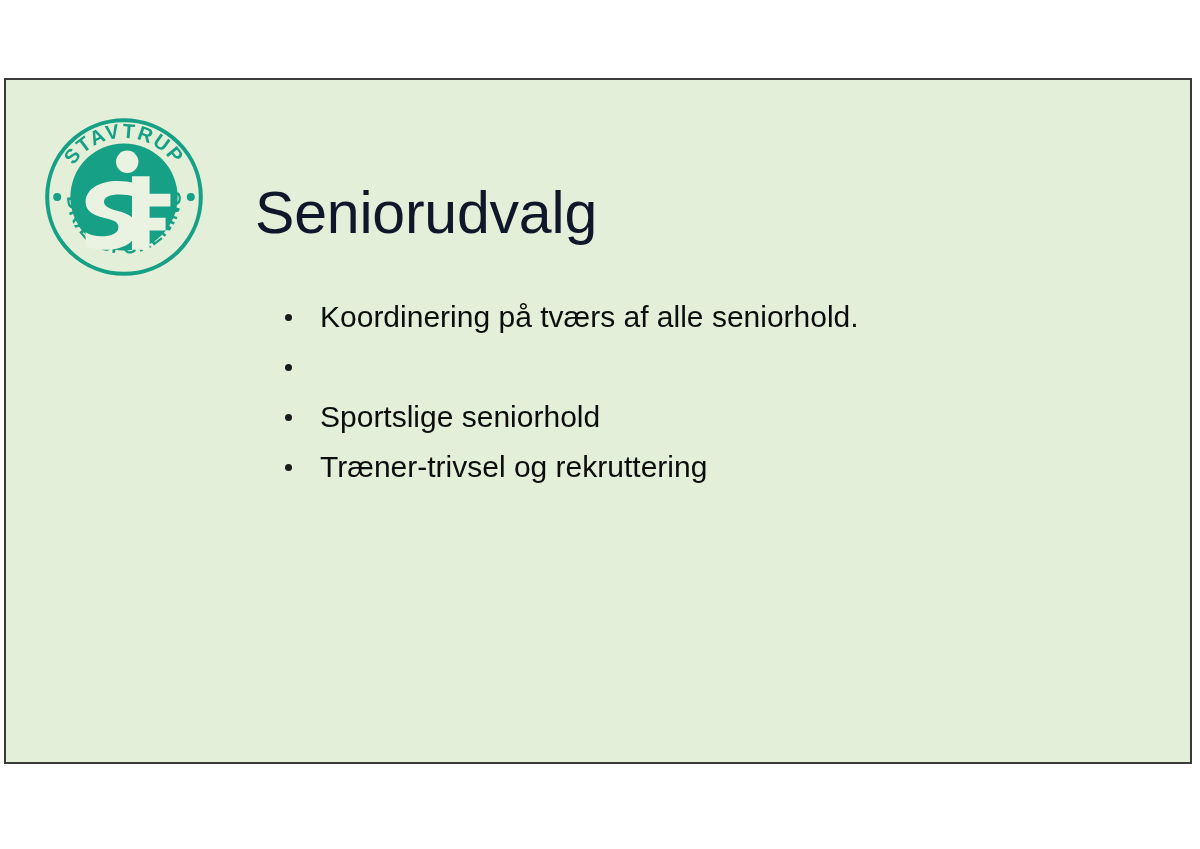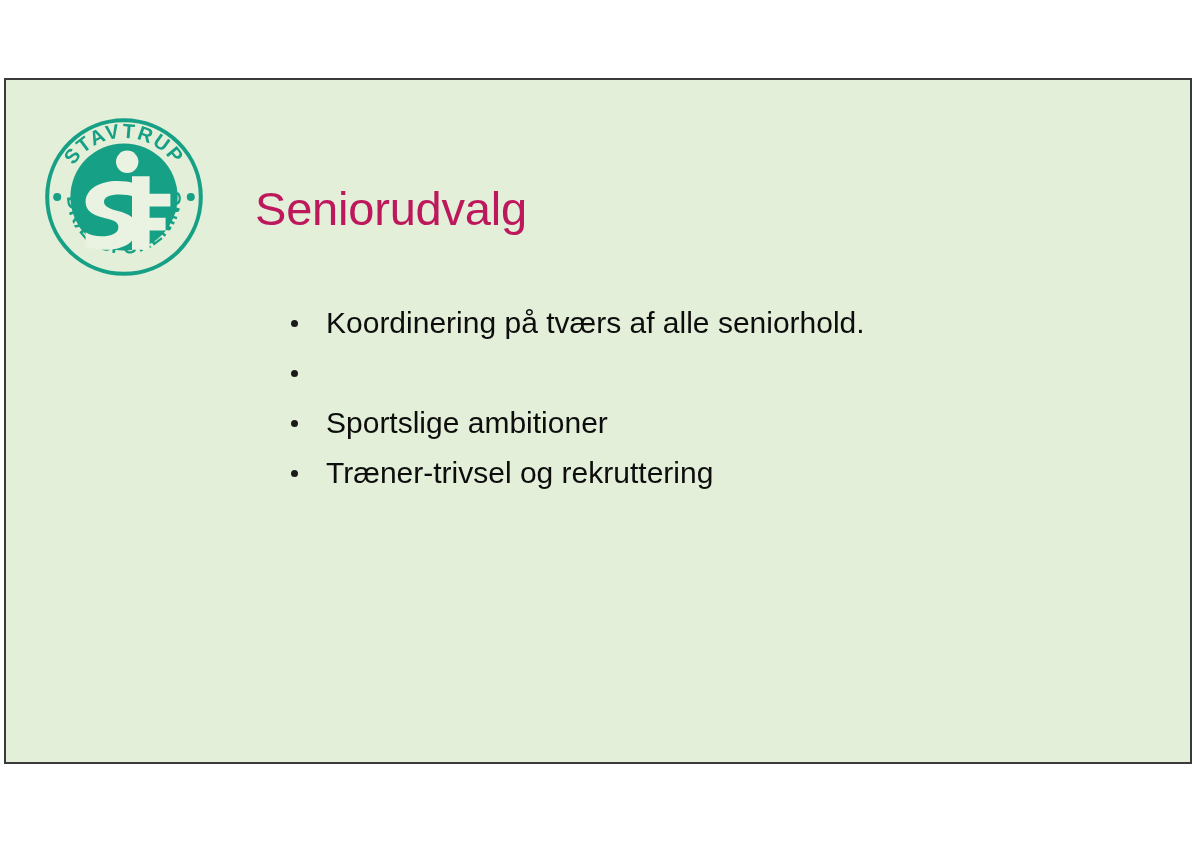--- a/index.html
+++ b/index.html
@@ -35,37 +35,37 @@
     top: 37px;
     width: 160px;
     height: 160px;
   }
   #logo svg { display: block; width: 100%; height: 100%; }
 
   
   #slide-title {
     position: absolute;
     left: 249px;
-    top: 73px;
+    top: 62px;
     width: 880px;
-    font-size: 47px;
+    font-size: 59px;
     line-height: 1.08;
     font-weight: 400;
-    color: #be185d;
+    color: #0f172a;
     letter-spacing: -0.2px;
     white-space: nowrap;
   }
 
   
   #bullet-list {
     position: absolute;
     left: 262px;
     top: 200px;
     width: 880px;
-    margin: 18px;
+    margin: 12px;
     padding: 0;
     list-style: none;
   }
   #bullet-list li {
     position: relative;
     padding-left: 40px;
     height: 50px;
     line-height: 50px;
     font-size: 30px;
     color: #0d0d0d;
@@ -140,21 +140,21 @@
   <ul id="bullet-list">
     <li>
       <span class="bullet-dot"></span>
       <span class="bullet-text">Koordinering på tværs af alle seniorhold.</span>
     </li>
     <li>
       <span class="bullet-dot"></span>
     </li>
     <li>
       <span class="bullet-dot"></span>
-      <span class="bullet-text">Sportslige ambitioner</span>
+      <span class="bullet-text">Sportslige seniorhold</span>
     </li>
     <li>
       <span class="bullet-dot"></span>
       <span class="bullet-text">Træner-trivsel og rekruttering</span>
     </li>
   </ul>
 
 </div>
 
 </body></html>

